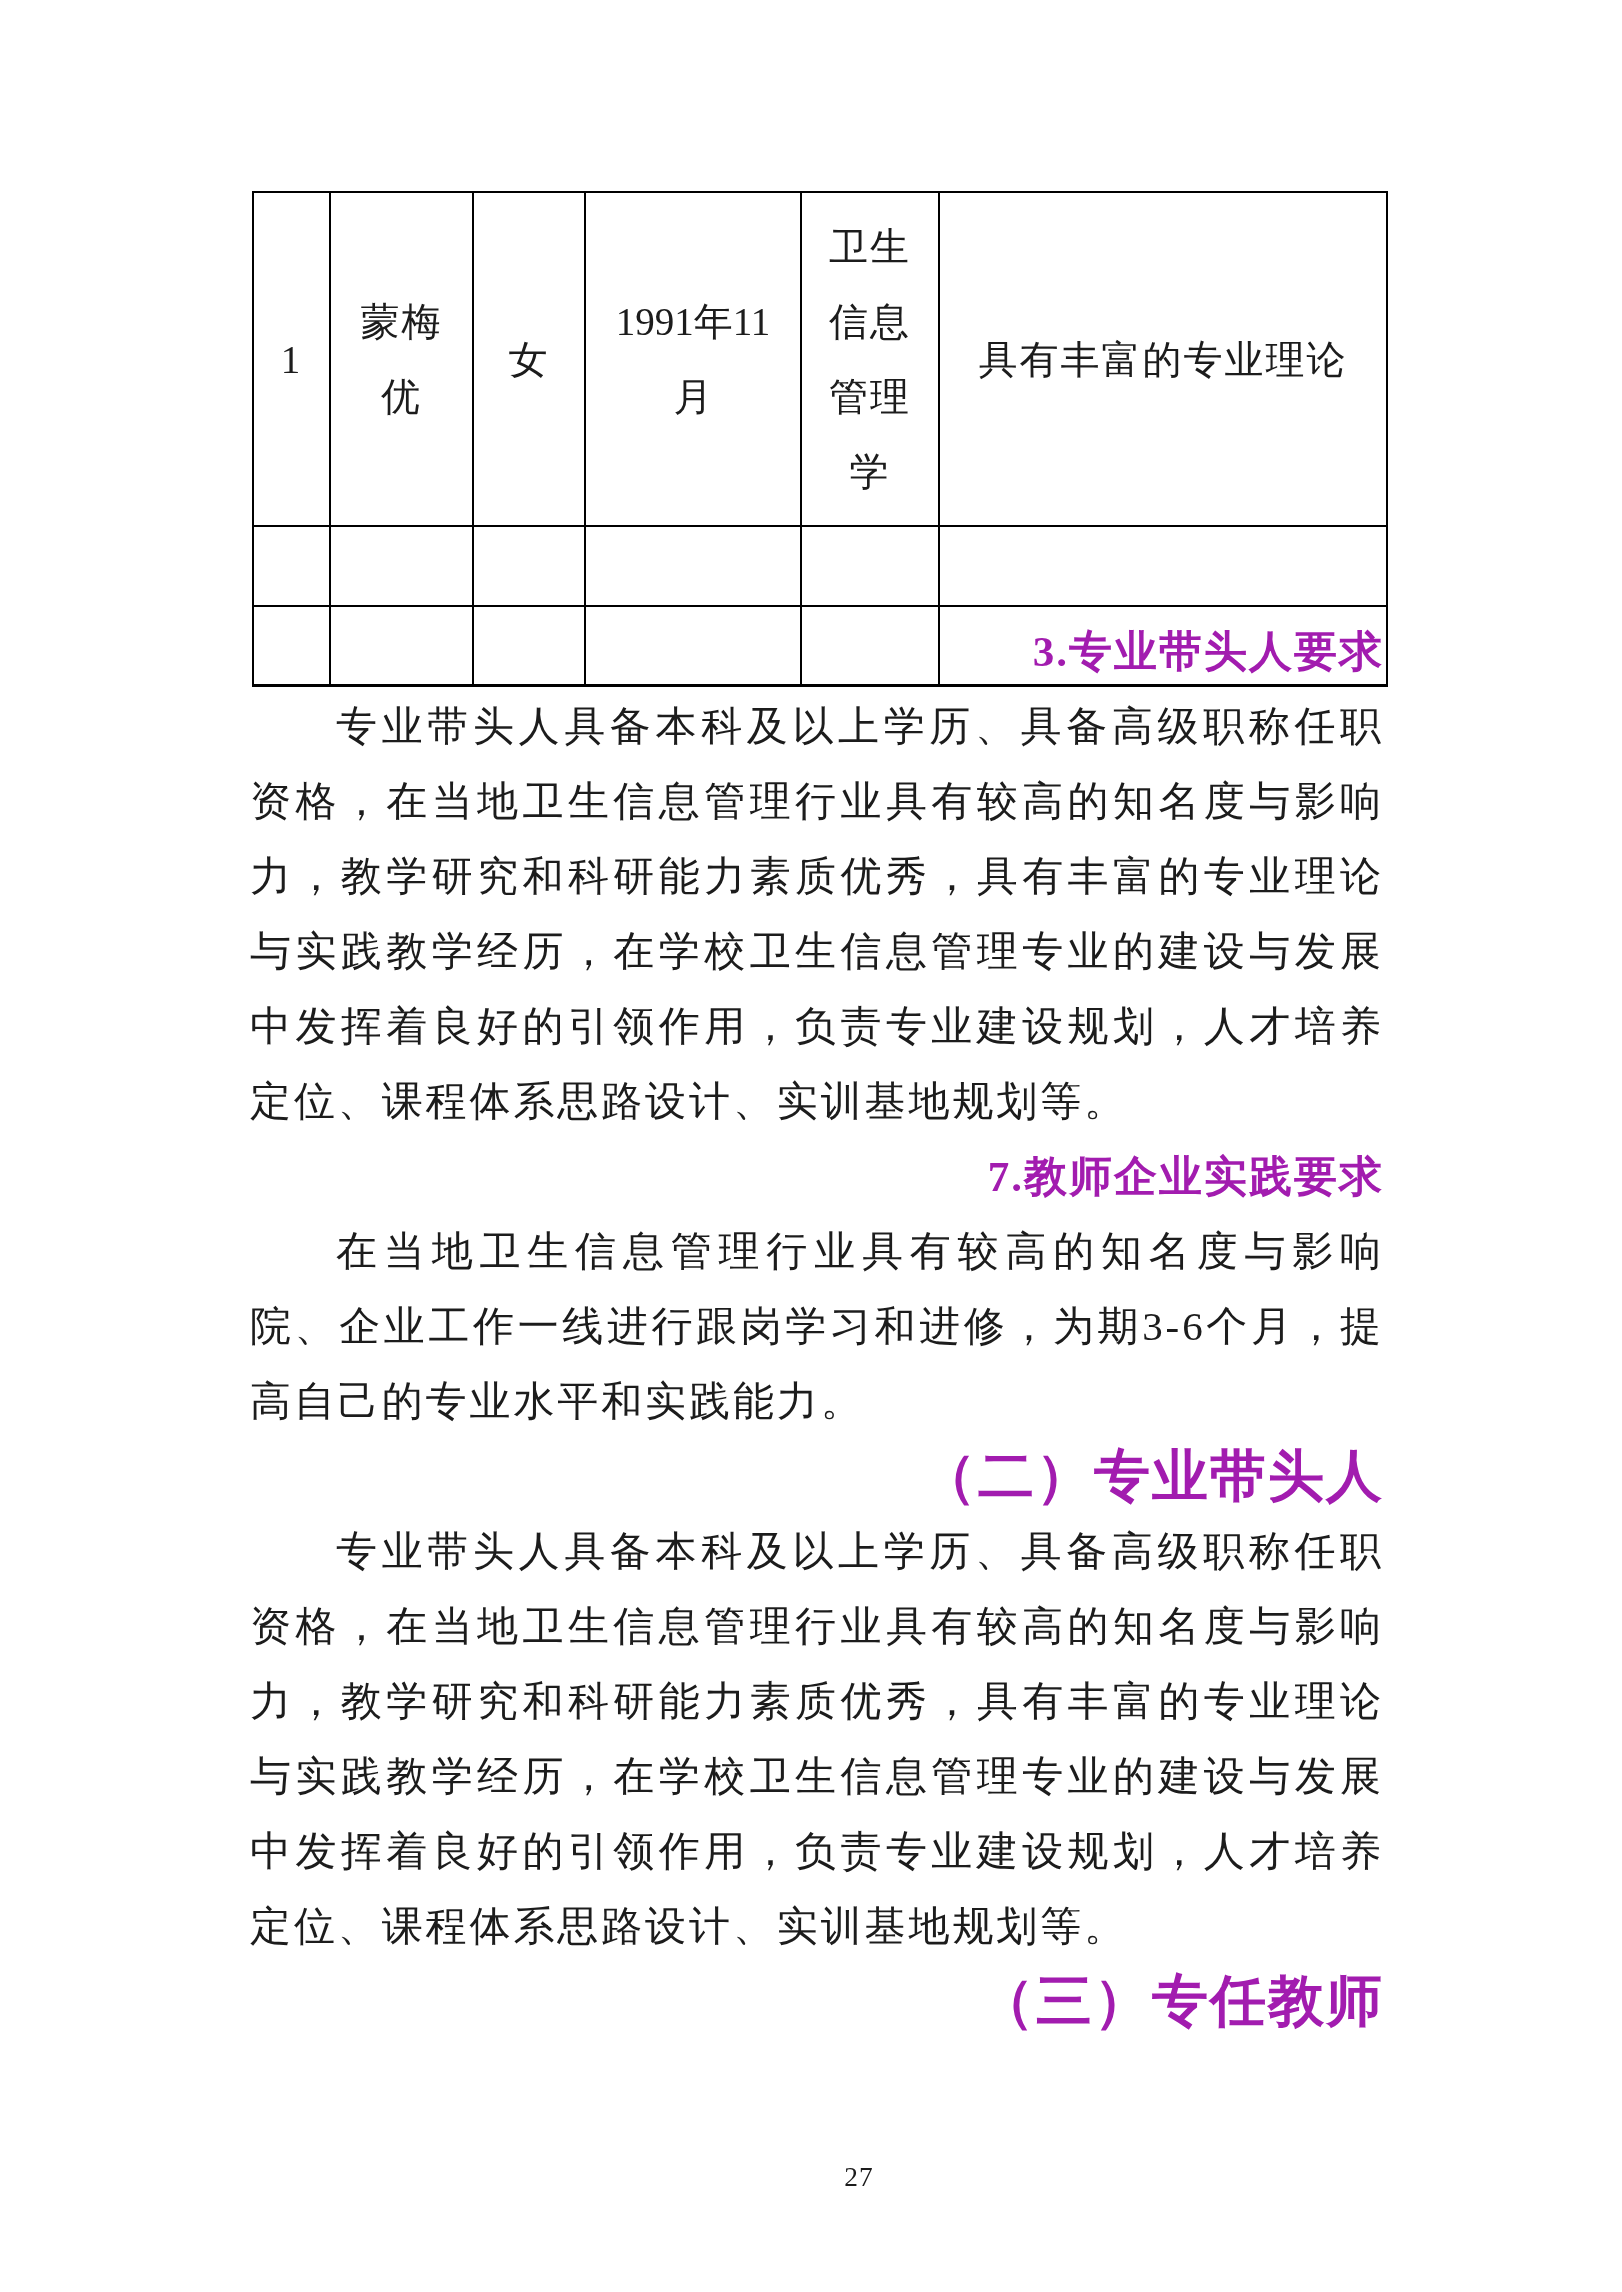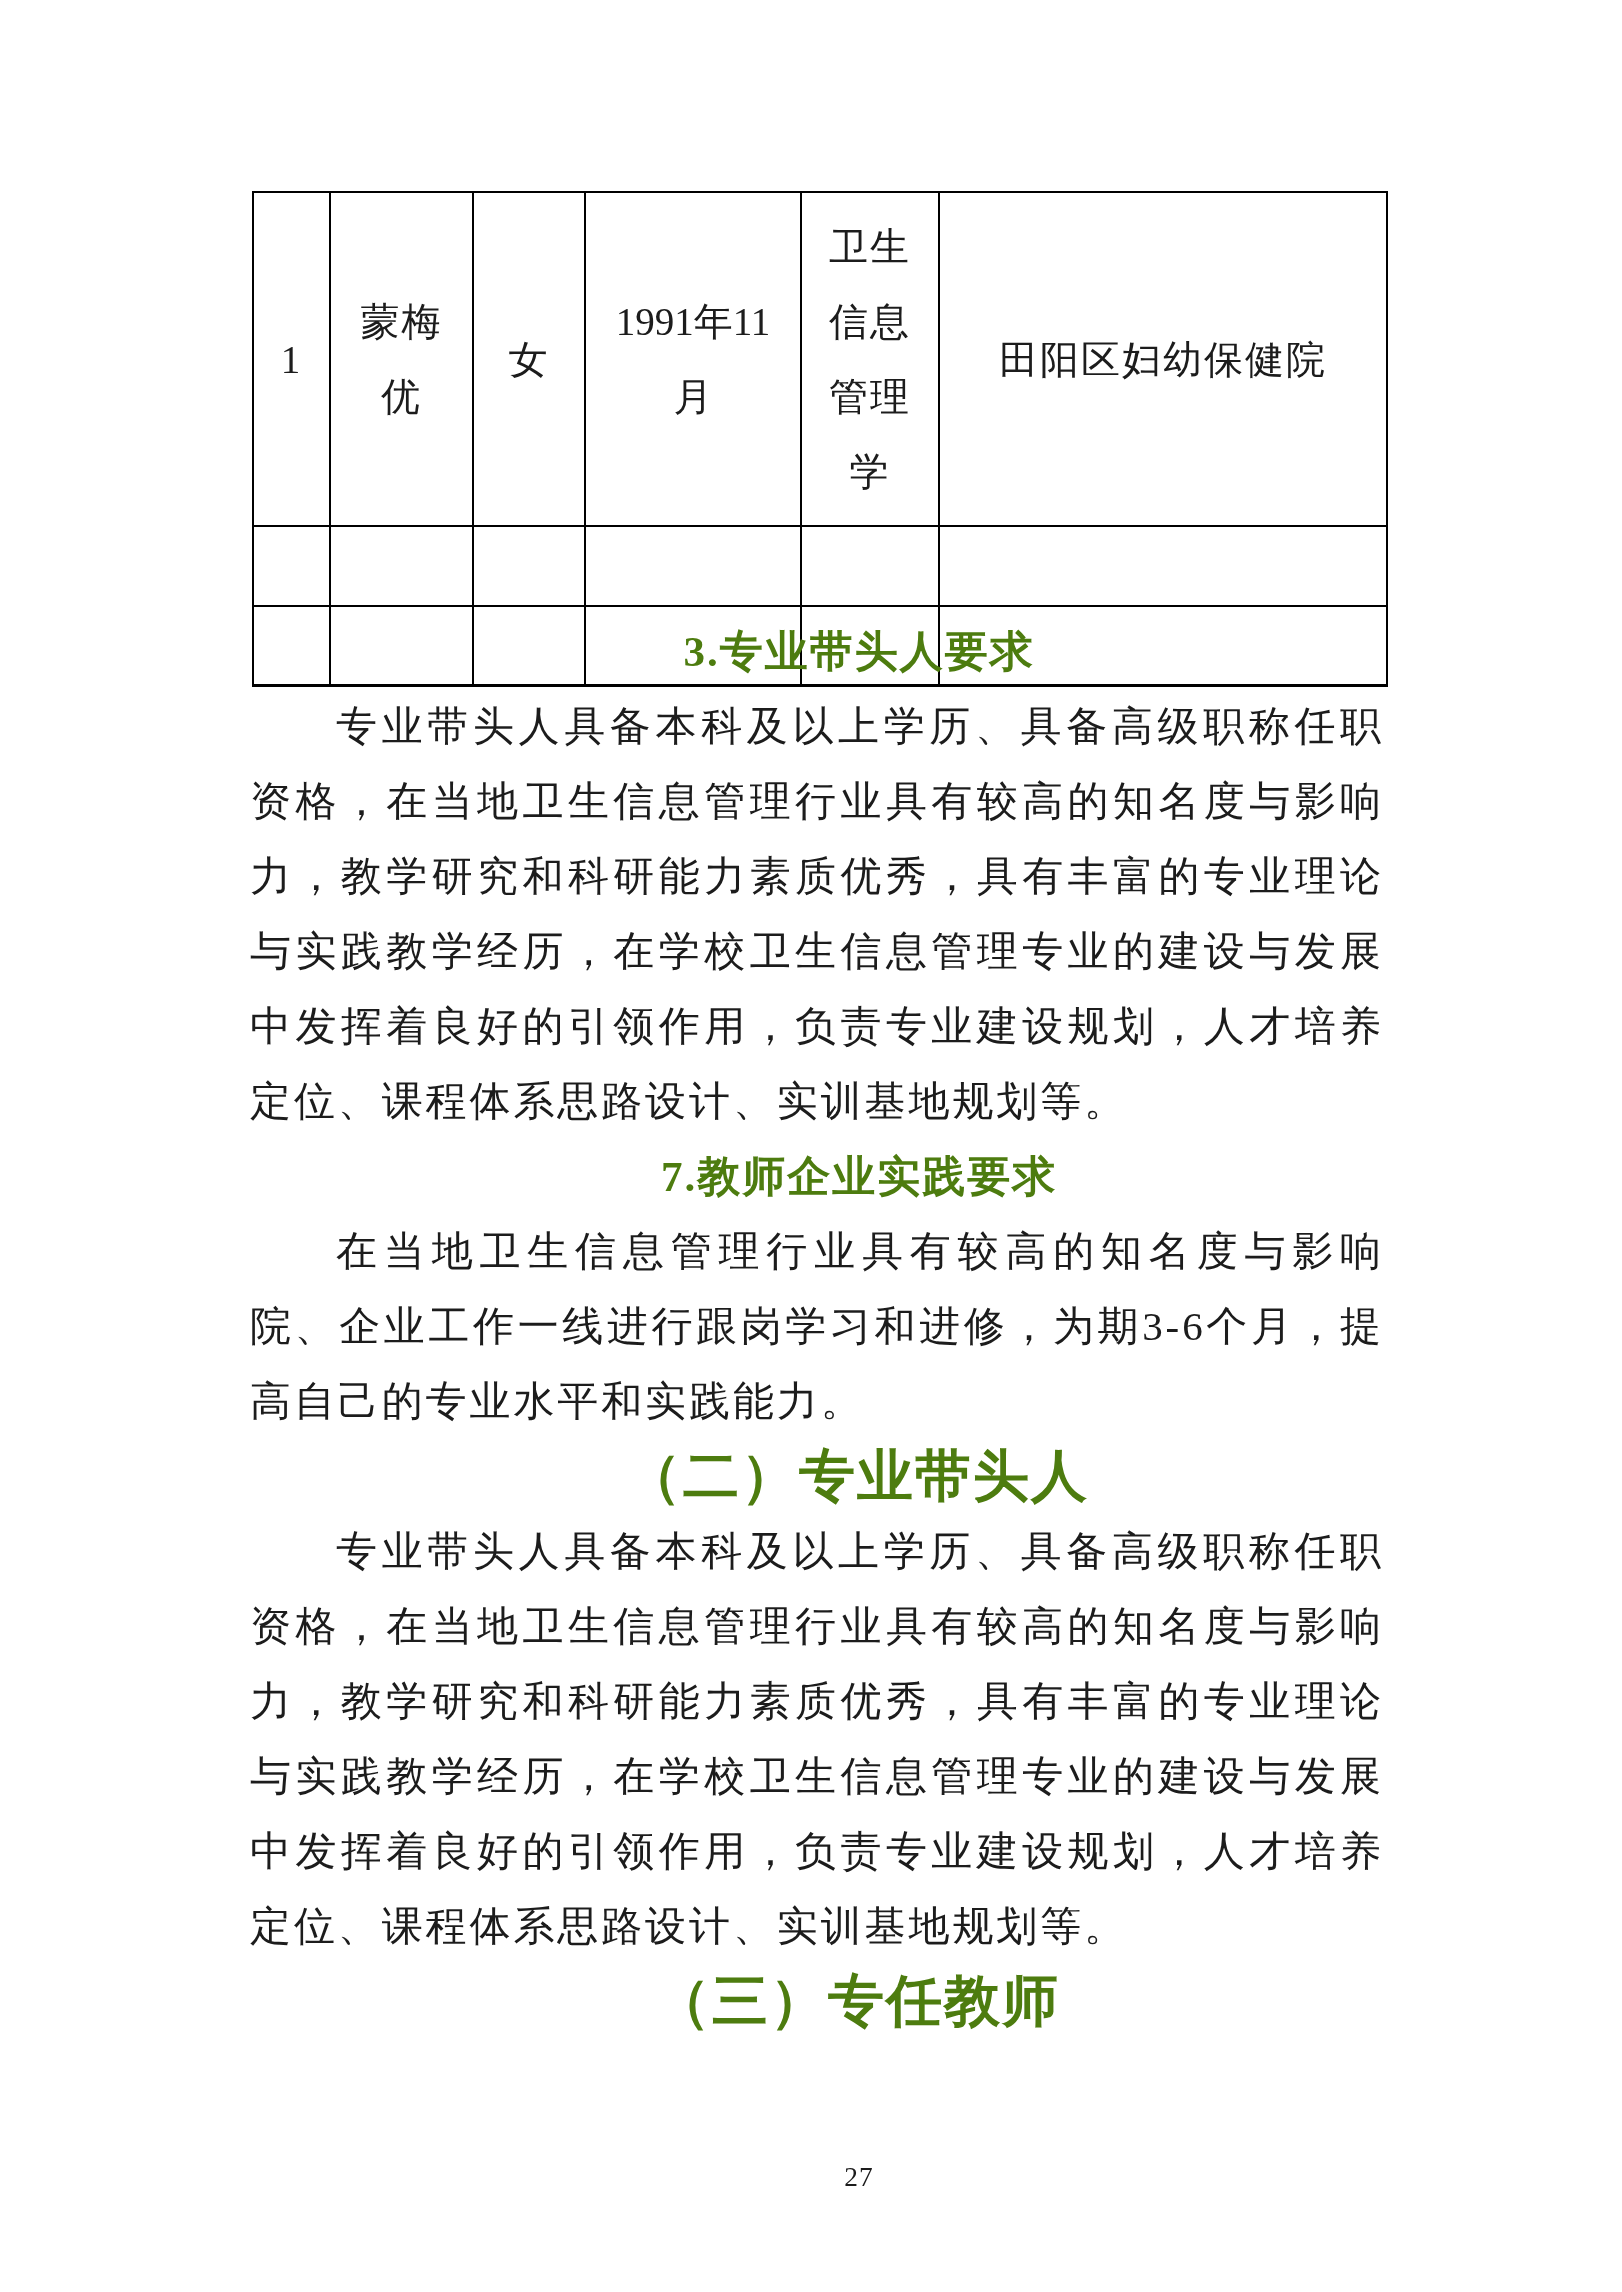--- a/index.html
+++ b/index.html
@@ -54,23 +54,23 @@
     line-height:75px;
     text-align:justify;
     text-align-last:justify;
     white-space:normal;
   }
   .tline.first { text-indent:86px; }
   .tline.last  { text-align-last:left; }
   .heading {
     line-height:75px;
     font-weight:bold;
-    text-align:center;
+    text-align:right;
     letter-spacing:2px;
-    color:#4d7c0f;
+    color:#a21caf;
   }
   .h-num   { font-size:43px; text-indent:84px; }
   .h-paren { font-size:56px; text-indent:80px; }
 
   
   .pagenum {
     position:absolute;
     left:0;
     top:2158px;
     width:100%;
@@ -96,21 +96,21 @@
         <col style="width:138px">
         <col style="width:448px">
     </colgroup>
     <tbody>
       <tr class="r1">
         <td>1</td>
         <td>蒙梅优</td>
         <td>女</td>
         <td class="c4">1991年11月</td>
         <td>卫生信息管理学</td>
-        <td>田阳区妇幼保健院</td>
+        <td>具有丰富的专业理论</td>
       </tr>
       <tr class="r2">
         <td></td>
         <td></td>
         <td></td>
         <td class="c4"></td>
         <td></td>
         <td></td>
       </tr>
       <tr class="r3">

